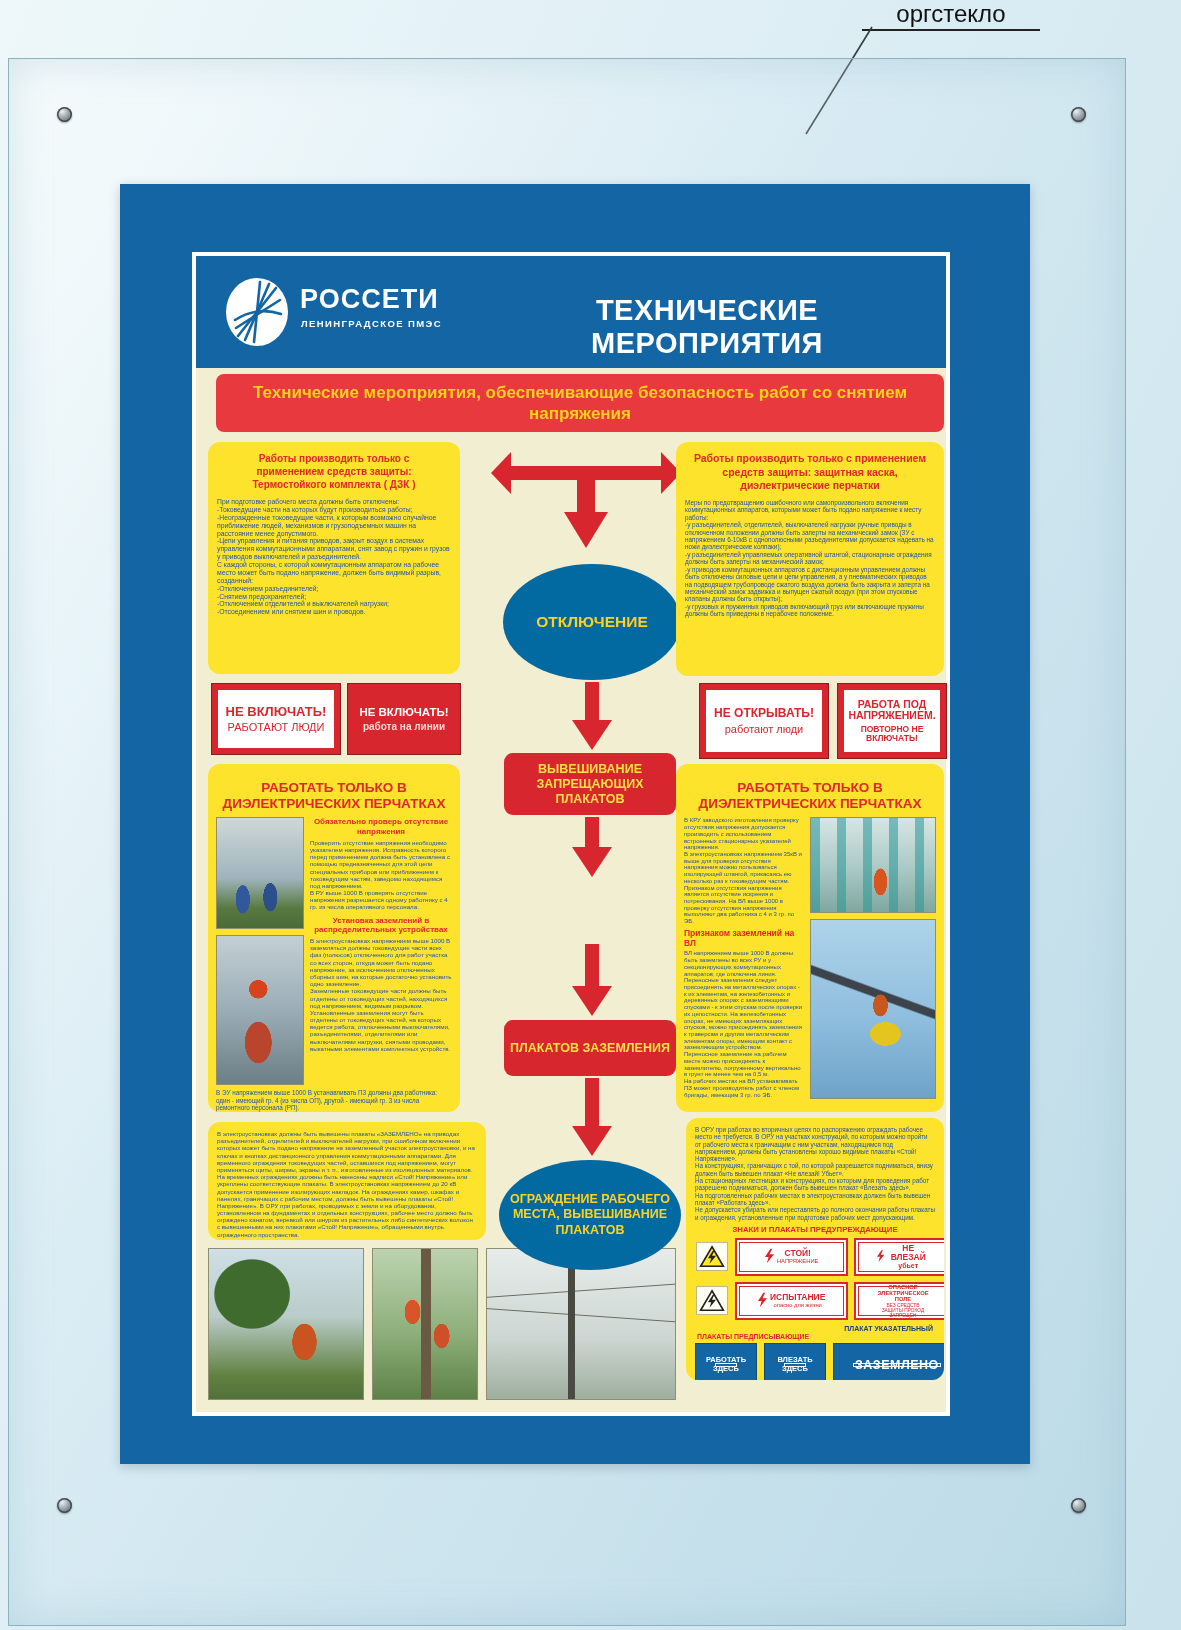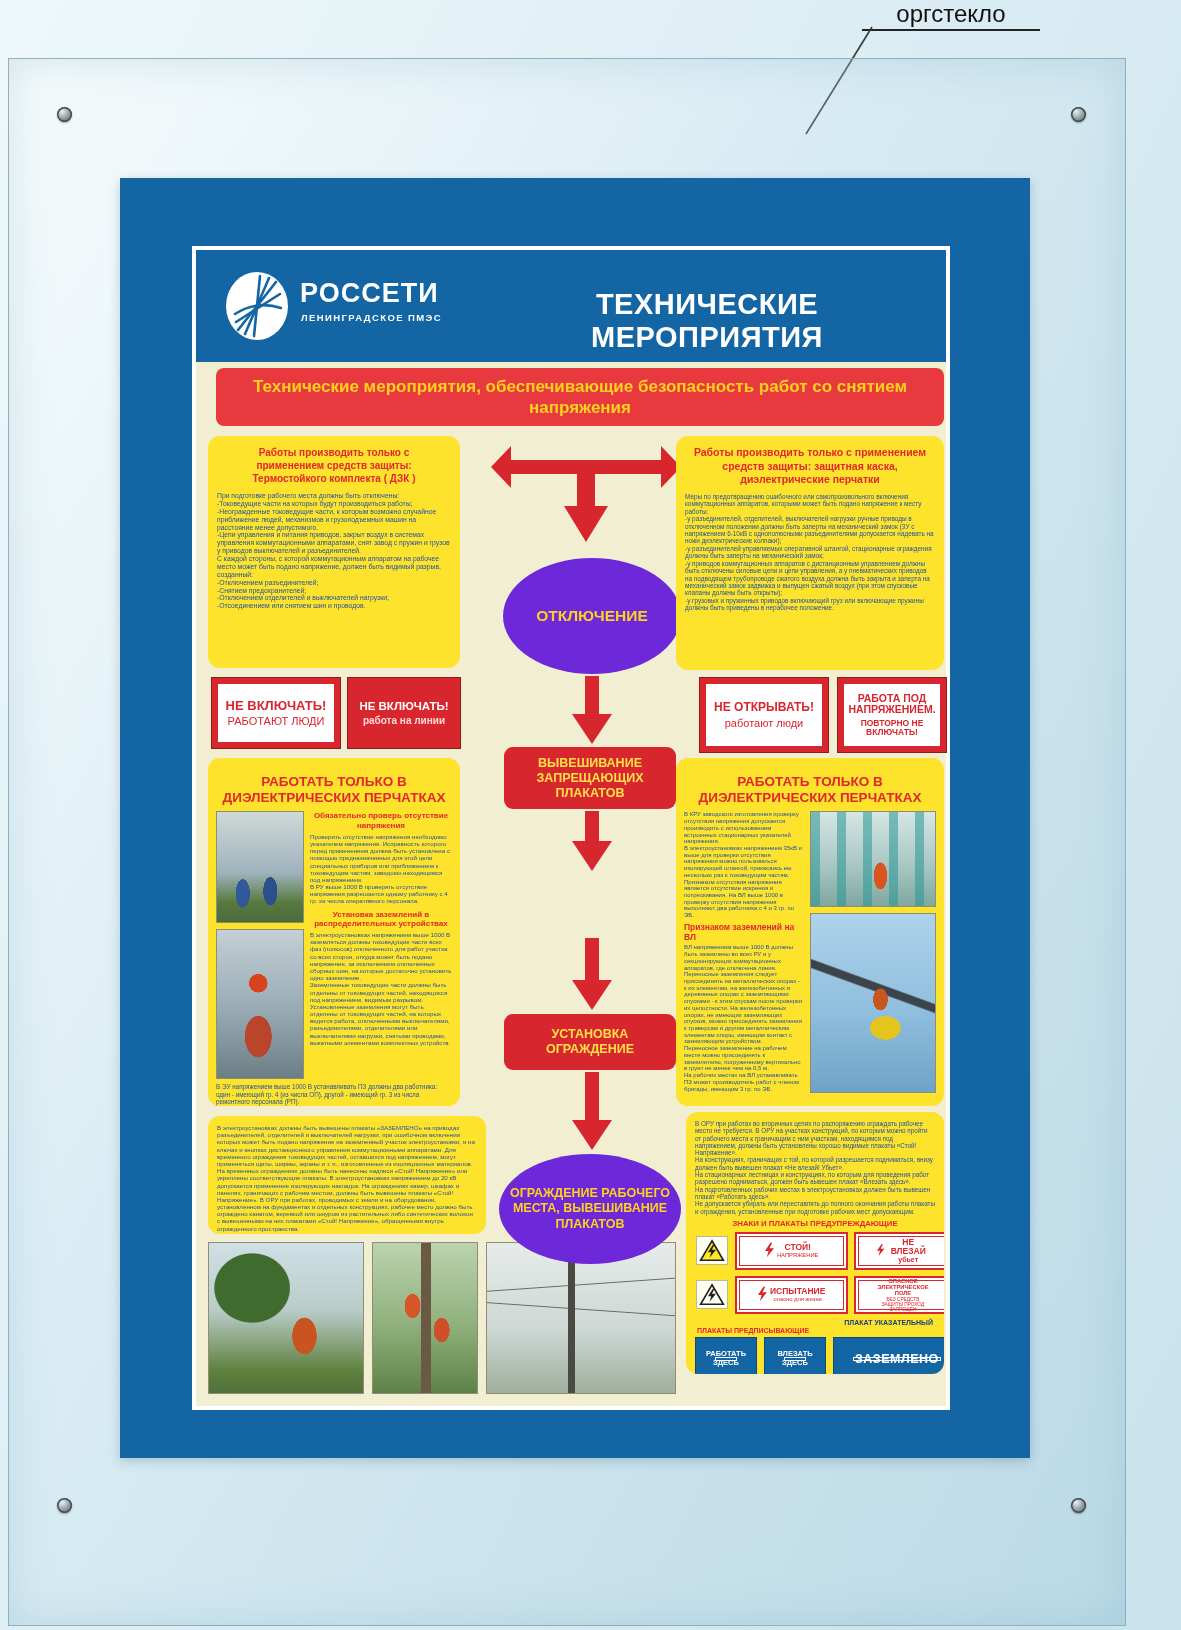--- a/index.html
+++ b/index.html
@@ -11,21 +11,21 @@
   .sheet{position:absolute;left:8px;top:58px;width:1116px;height:1566px;
     border:1.5px solid #8fb1bd;
     background:linear-gradient(125deg,rgba(255,255,255,.5),rgba(198,226,238,.22) 40%,rgba(152,198,216,.3));
     box-shadow:inset 0 0 44px rgba(120,170,190,.28);}
   .screw{position:absolute;width:15px;height:15px;border-radius:50%;
     background:radial-gradient(circle at 35% 30%,#e9eff1 0%,#99a5ab 45%,#4c565c 100%);
     box-shadow:0 1px 2px rgba(0,0,0,.35),inset 0 0 0 1.5px #434b50;}
   .annot{position:absolute;left:862px;top:0;width:178px;text-align:center;
     font-size:24px;color:#111;border-bottom:2px solid #222;padding-bottom:1px;}
   
-  .poster{position:absolute;left:120px;top:178px;width:910px;height:1280px;background:#1465a3;
+  .poster{position:absolute;left:120px;top:184px;width:910px;height:1280px;background:#1465a3;
     box-shadow:0 3px 10px rgba(40,80,100,.25);}
   .content{position:absolute;left:72px;top:68px;width:758px;height:1164px;
     border:4px solid #ffffff;box-sizing:border-box;}
   .phead{position:absolute;left:0;top:0;right:0;height:112px;background:#1465a3;}
   .pbody{position:absolute;left:0;top:112px;right:0;bottom:0;background:#f2eed2;}
   .brand-name{position:absolute;left:104px;top:28px;color:#fff;font-weight:bold;font-size:27px;letter-spacing:1px;}
   .brand-sub{position:absolute;left:105px;top:62px;color:#fff;font-weight:bold;font-size:9.5px;letter-spacing:1.4px;}
   .ptitle{position:absolute;left:280px;right:8px;top:38px;text-align:center;color:#fff;
     font-weight:bold;font-size:29px;letter-spacing:.5px;}
   .banner{position:absolute;left:20px;top:6px;width:728px;height:58px;background:#e8393e;border-radius:8px;
@@ -40,21 +40,21 @@
     justify-content:center;text-align:center;outline:1px solid #8c1d1d;}
   .sign.white{background:#fff;border:6px solid #d8262e;}
   .sign.red{background:#d8262e;}
   .sign .t1{font-weight:bold;font-size:13px;color:#d8262e;line-height:1.1;}
   .sign .t2{font-size:11px;color:#d8262e;line-height:1.1;margin-top:2px;}
   .sign.red .t1{color:#fff;}
   .sign.red .t2{color:#ffd9d9;font-weight:bold;}
   .sign.s4 .t1{font-size:10.5px;}
   .sign.s4 .t2{font-size:8.5px;font-weight:bold;margin-top:3px;}
   
-  .fl-ellipse{position:absolute;background:#6d28d9;border-radius:50%;display:flex;align-items:center;
+  .fl-ellipse{position:absolute;background:#0369a1;border-radius:50%;display:flex;align-items:center;
     justify-content:center;text-align:center;color:#ffd11f;font-weight:bold;}
   .fl-box{position:absolute;background:#d8262e;border-radius:9px;display:flex;align-items:center;
     justify-content:center;text-align:center;color:#fde047;font-weight:bold;font-size:12.5px;line-height:1.2;padding:4px;box-sizing:border-box;}
   .photo{box-sizing:border-box;border:1px solid #8e8e72;}
   .cols{display:flex;gap:6px;}
   
   .w-sign{background:#fff;border:2.5px solid #d8262e;box-sizing:border-box;padding:2px;height:38px;}
   .w-sign .inner{border:1px solid #d8262e;height:100%;box-sizing:border-box;display:flex;align-items:center;
     justify-content:center;gap:3px;padding:1px 18px;text-align:center;}
   .w-main{color:#d8262e;font-weight:bold;font-size:8.5px;line-height:1.05;}
@@ -210,21 +210,21 @@
 
 
         <svg class="abs" style="left:374px;top:576px;" width="44" height="74" viewBox="0 0 44 74">
           <g fill="#d8262e">
               <rect x="15" y="0" width="14" height="44"></rect>
               <polygon points="2,42 42,42 22,72"></polygon>
             </g>
         </svg>
 
         <div class="fl-box" style="left:308px;top:652px;width:172px;height:56px;">
-          <span>УСТАНОВКА ОГРАЖДЕНИЕ</span>
+          <span>ПЛАКАТОВ ЗАЗЕМЛЕНИЯ</span>
         </div>
 
         <svg class="abs" style="left:374px;top:710px;" width="44" height="80" viewBox="0 0 44 80">
           <g fill="#d8262e">
               <rect x="15" y="0" width="14" height="50"></rect>
               <polygon points="2,48 42,48 22,78"></polygon>
             </g>
         </svg>
 
         <div class="fl-ellipse" style="left:303px;top:792px;width:182px;height:110px;font-size:12.5px;line-height:1.25;padding:8px;box-sizing:border-box;">

